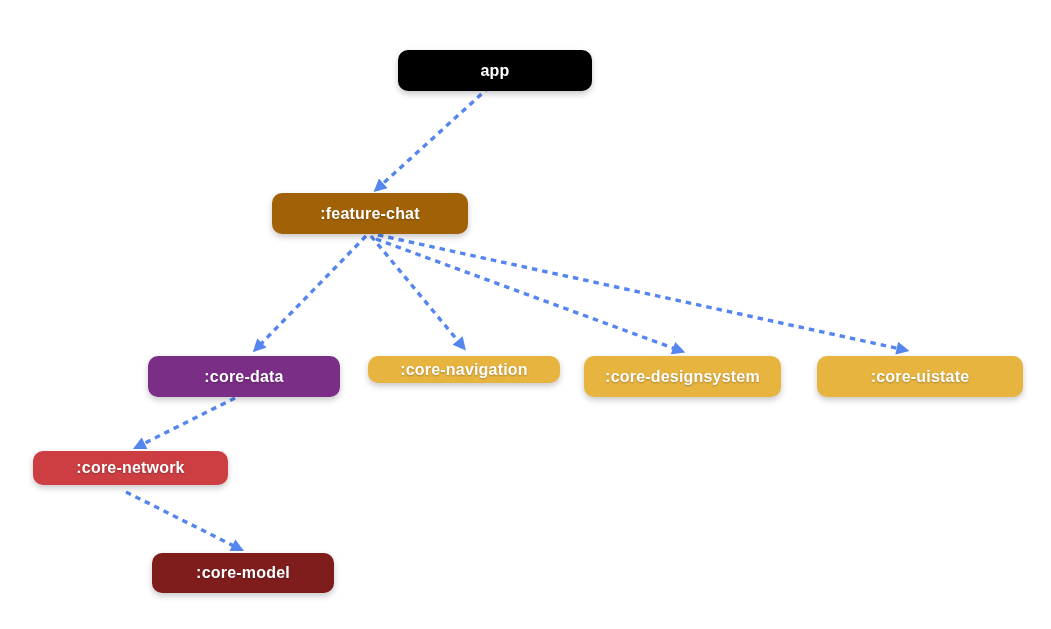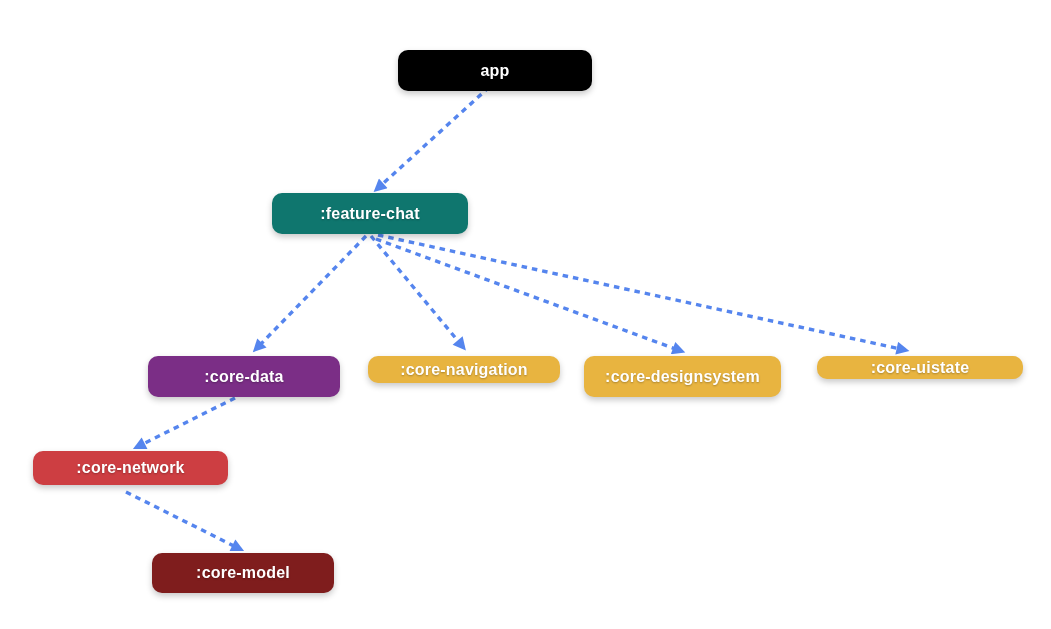--- a/index.html
+++ b/index.html
@@ -61,33 +61,33 @@
         <line x1="376" y1="239" x2="681" y2="351" class="edge" stroke="#5585ee" marker-end="url(#arrowhead)"></line>
         <line x1="378" y1="235" x2="905" y2="350" class="edge" stroke="#5585ee" marker-end="url(#arrowhead)"></line>
         <line x1="235" y1="398" x2="137" y2="447" class="edge" stroke="#5585ee" marker-end="url(#arrowhead)"></line>
         <line x1="126" y1="492" x2="240" y2="549" class="edge" stroke="#5585ee" marker-end="url(#arrowhead)"></line>
       </g>
   </svg>
   <div id="node-layer">
       <div class="node" style="left: 398px; top: 37px; width: 194px; height: 41px; background: #000000; margin-top: 13px;">
         <span>app</span>
       </div>
-      <div class="node" style="left: 272px; top: 193px; width: 196px; height: 41px; background: #0f766e;">
+      <div class="node" style="left: 272px; top: 193px; width: 196px; height: 41px; background: #a16207;">
         <span>:feature-chat</span>
       </div>
       <div class="node" style="left: 148px; top: 356px; width: 192px; height: 41px; background: rgb(123, 46, 134); text-align: center;">
         <span>:core-data</span>
       </div>
       <div class="node" style="left: 368px; top: 356px; width: 192px; height: 27px; background: rgb(232, 180, 64);">
         <span>:core-navigation</span>
       </div>
       <div class="node" style="left: 584px; top: 356px; width: 197px; height: 41px; background: rgb(232, 180, 64);">
         <span>:core-designsystem</span>
       </div>
-      <div class="node" style="left: 817px; top: 356px; width: 206px; height: 23px; background: rgb(232, 180, 64);">
+      <div class="node" style="left: 817px; top: 356px; width: 206px; height: 41px; background: rgb(232, 180, 64);">
         <span>:core-uistate</span>
       </div>
       <div class="node" style="left: 33px; top: 451px; width: 195px; height: 34px; background: rgb(205, 62, 66);">
         <span>:core-network</span>
       </div>
       <div class="node" style="left: 152px; top: 553px; width: 182px; height: 40px; background: #7f1d1d;">
         <span>:core-model</span>
       </div>
     </div>
 </div>

